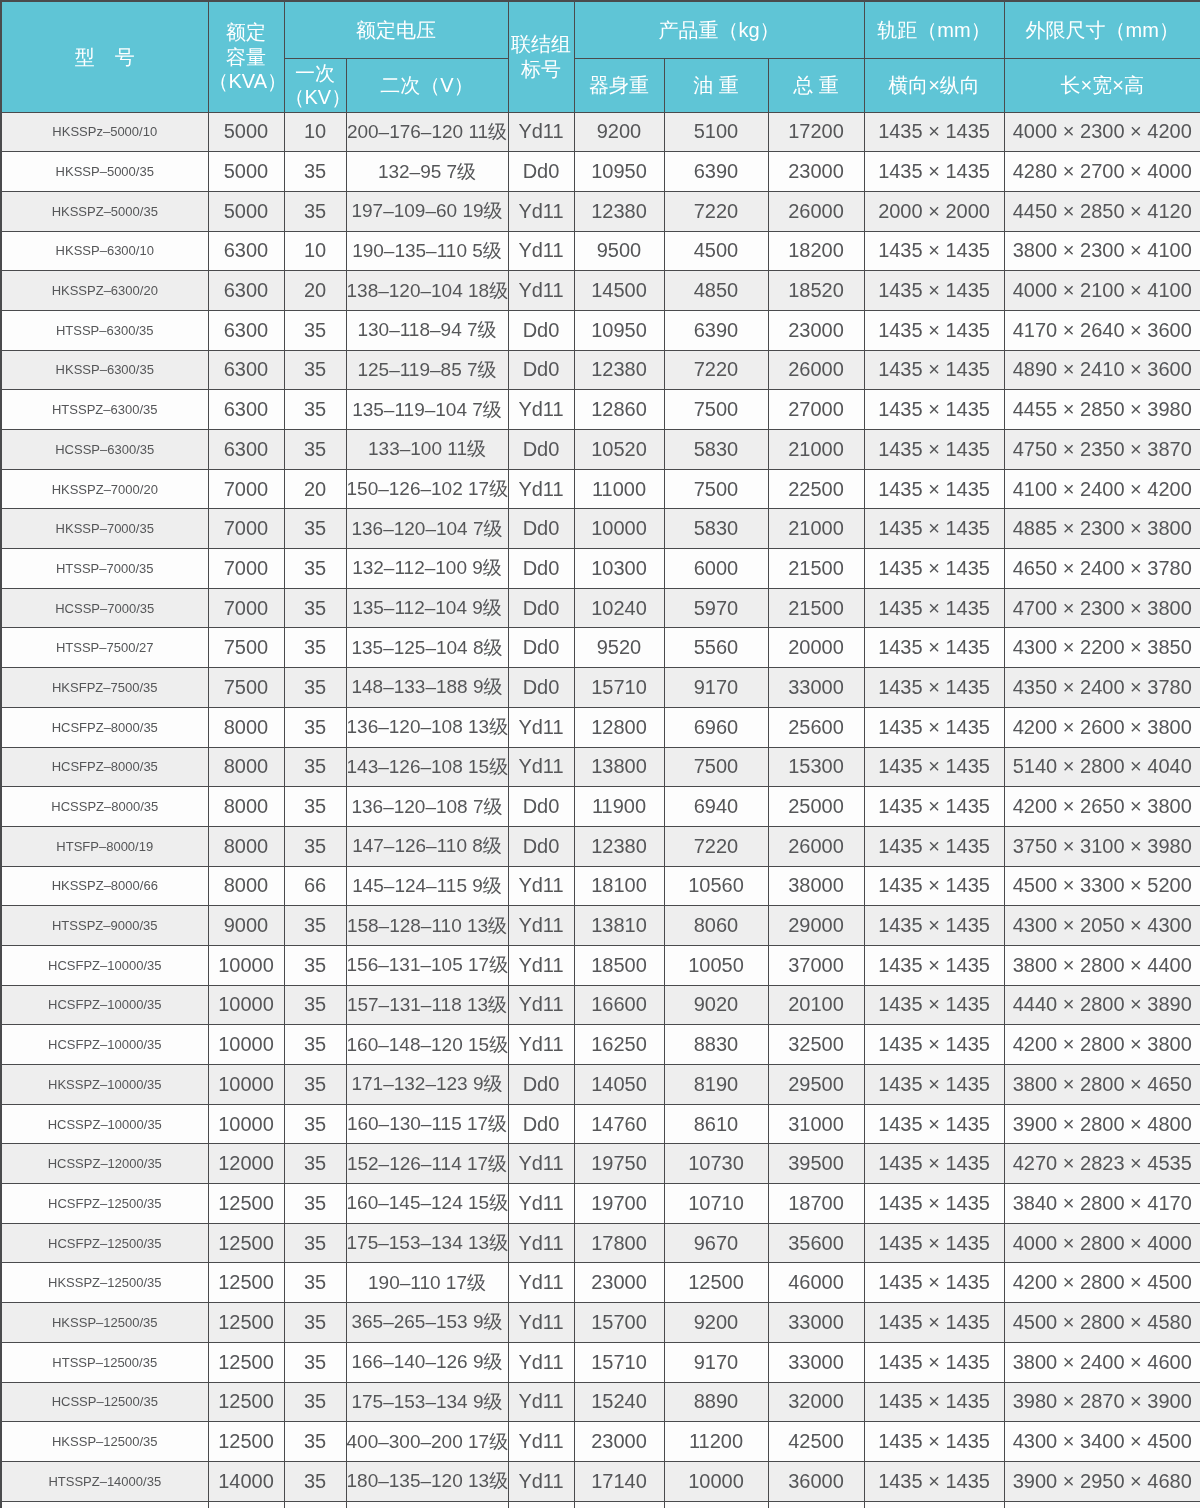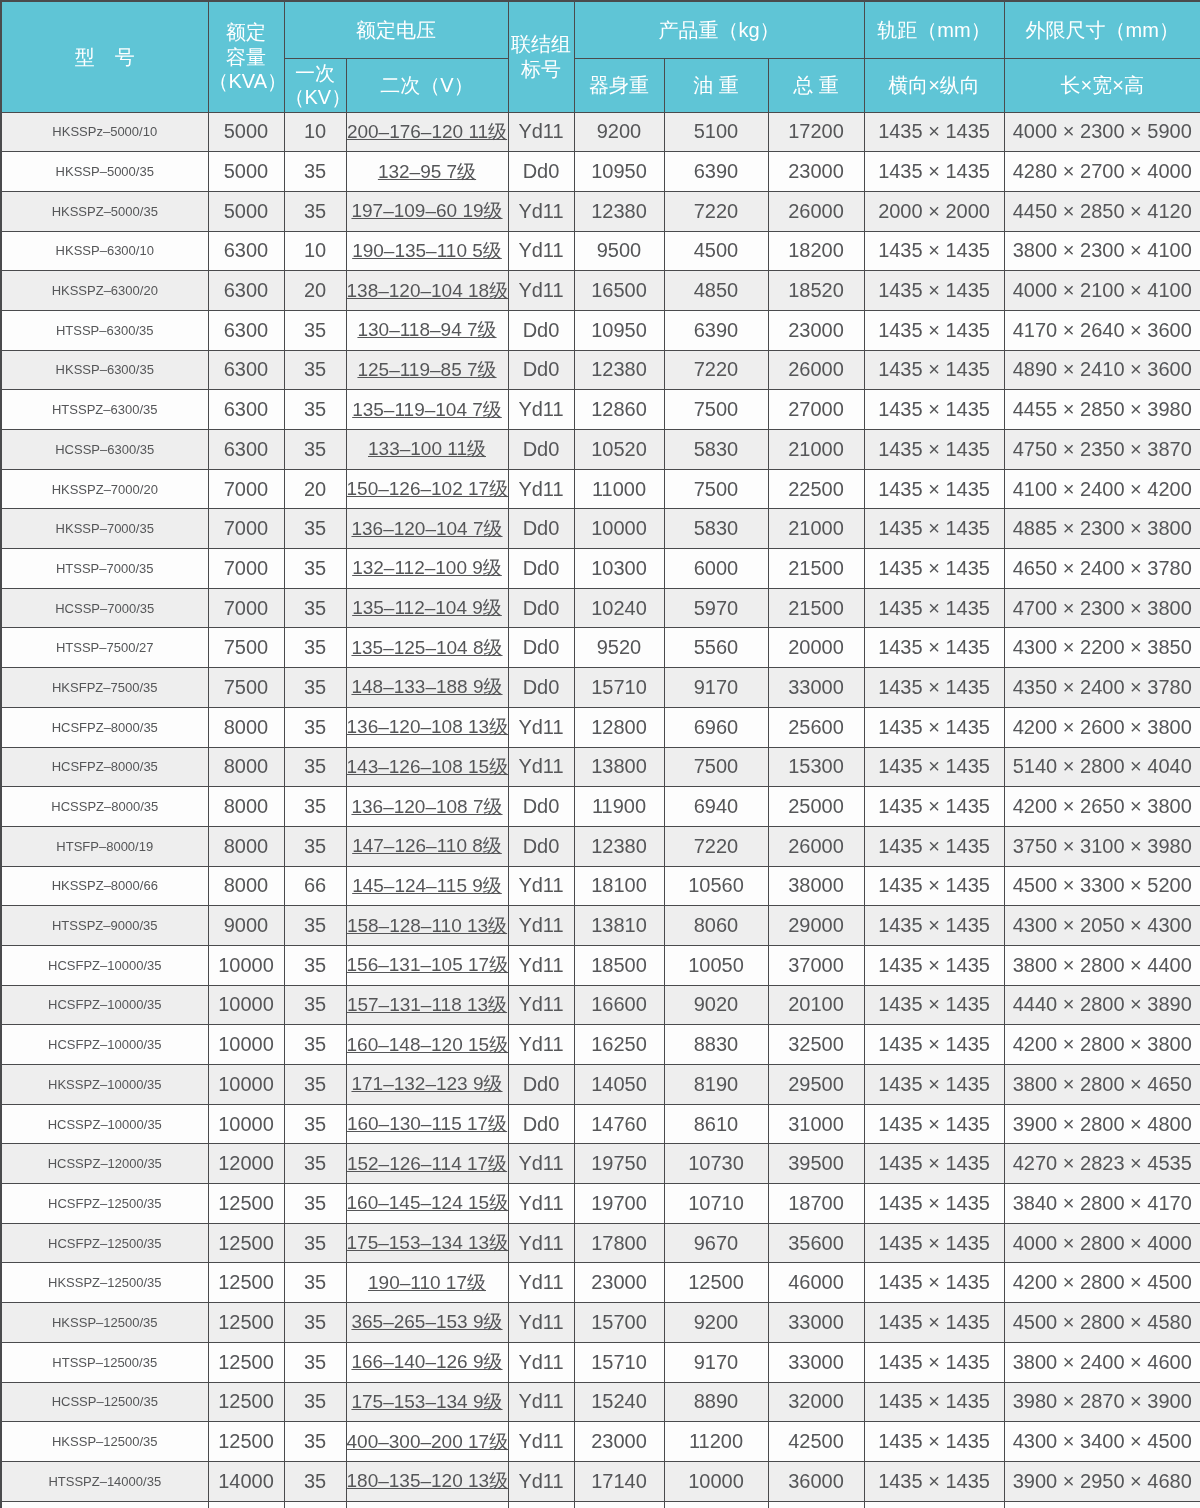--- a/index.html
+++ b/index.html
@@ -39,21 +39,21 @@
   thead tr.h2 { height: 54px; padding-left: 13px; }
   thead .line { display: block; }
   tbody td {
     height: 38.7px;
     color: #555658;
     font-size: 20px;
   }
   tbody tr:nth-child(odd)  { background: #eeeeee; }
   tbody tr:nth-child(even) { background: #fdfdfd; }
   tbody td:first-child { font-size: 13px; }
-  tbody td:nth-child(4) { font-size: 19px; text-decoration: underline; }
+  tbody td:nth-child(4) { font-size: 19px; }
 </style>
 </head>
 <body>
 
 <table class="spec-table">
   <colgroup>
     <col style="width:207px">
     <col style="width:76px">
     <col style="width:62px">
     <col style="width:162px">
@@ -98,21 +98,21 @@
       <tr>
         <td>HKSSPz–5000/10</td>
         <td>5000</td>
         <td>10</td>
         <td>200–176–120 11级</td>
         <td>Yd11</td>
         <td>9200</td>
         <td>5100</td>
         <td>17200</td>
         <td>1435 × 1435</td>
-        <td>4000 × 2300 × 5900</td>
+        <td>4000 × 2300 × 4200</td>
       </tr>
       <tr>
         <td>HKSSP–5000/35</td>
         <td>5000</td>
         <td>35</td>
         <td>132–95 7级</td>
         <td>Dd0</td>
         <td>10950</td>
         <td>6390</td>
         <td>23000</td>
@@ -142,21 +142,21 @@
         <td>18200</td>
         <td>1435 × 1435</td>
         <td>3800 × 2300 × 4100</td>
       </tr>
       <tr>
         <td>HKSSPZ–6300/20</td>
         <td>6300</td>
         <td>20</td>
         <td>138–120–104 18级</td>
         <td>Yd11</td>
-        <td>16500</td>
+        <td>14500</td>
         <td>4850</td>
         <td>18520</td>
         <td>1435 × 1435</td>
         <td>4000 × 2100 × 4100</td>
       </tr>
       <tr>
         <td>HTSSP–6300/35</td>
         <td>6300</td>
         <td>35</td>
         <td>130–118–94 7级</td>

